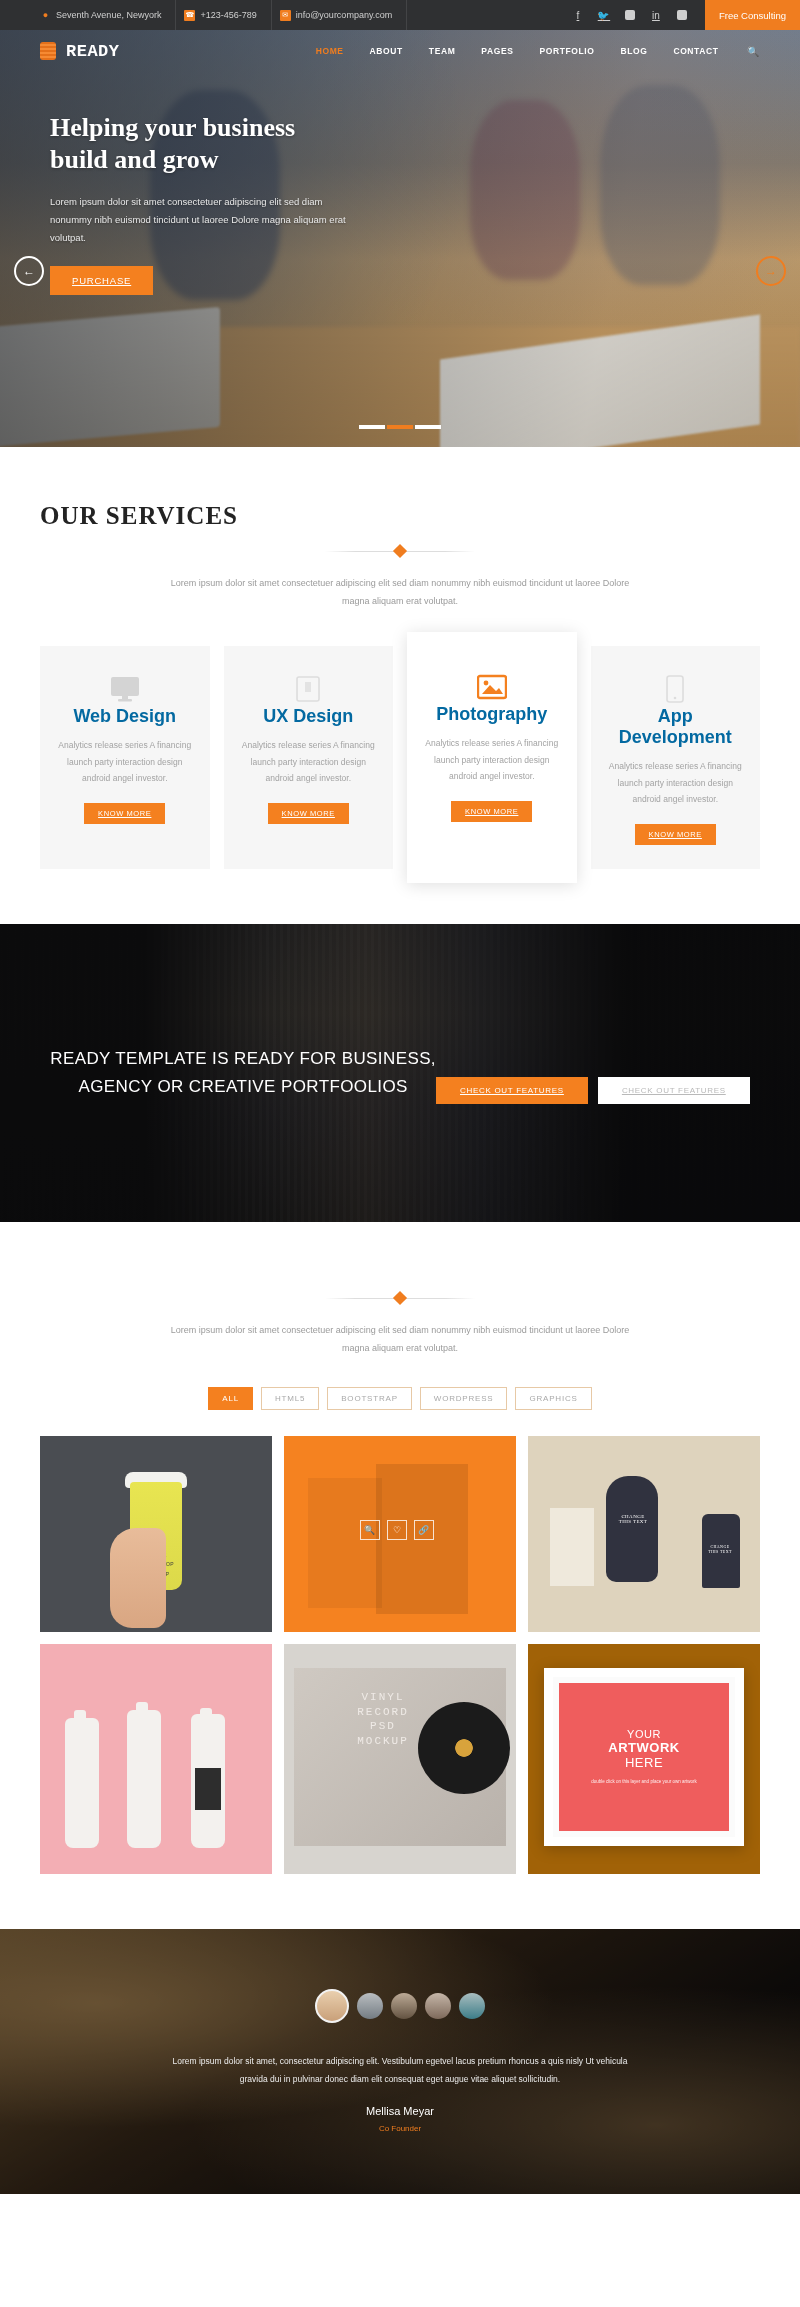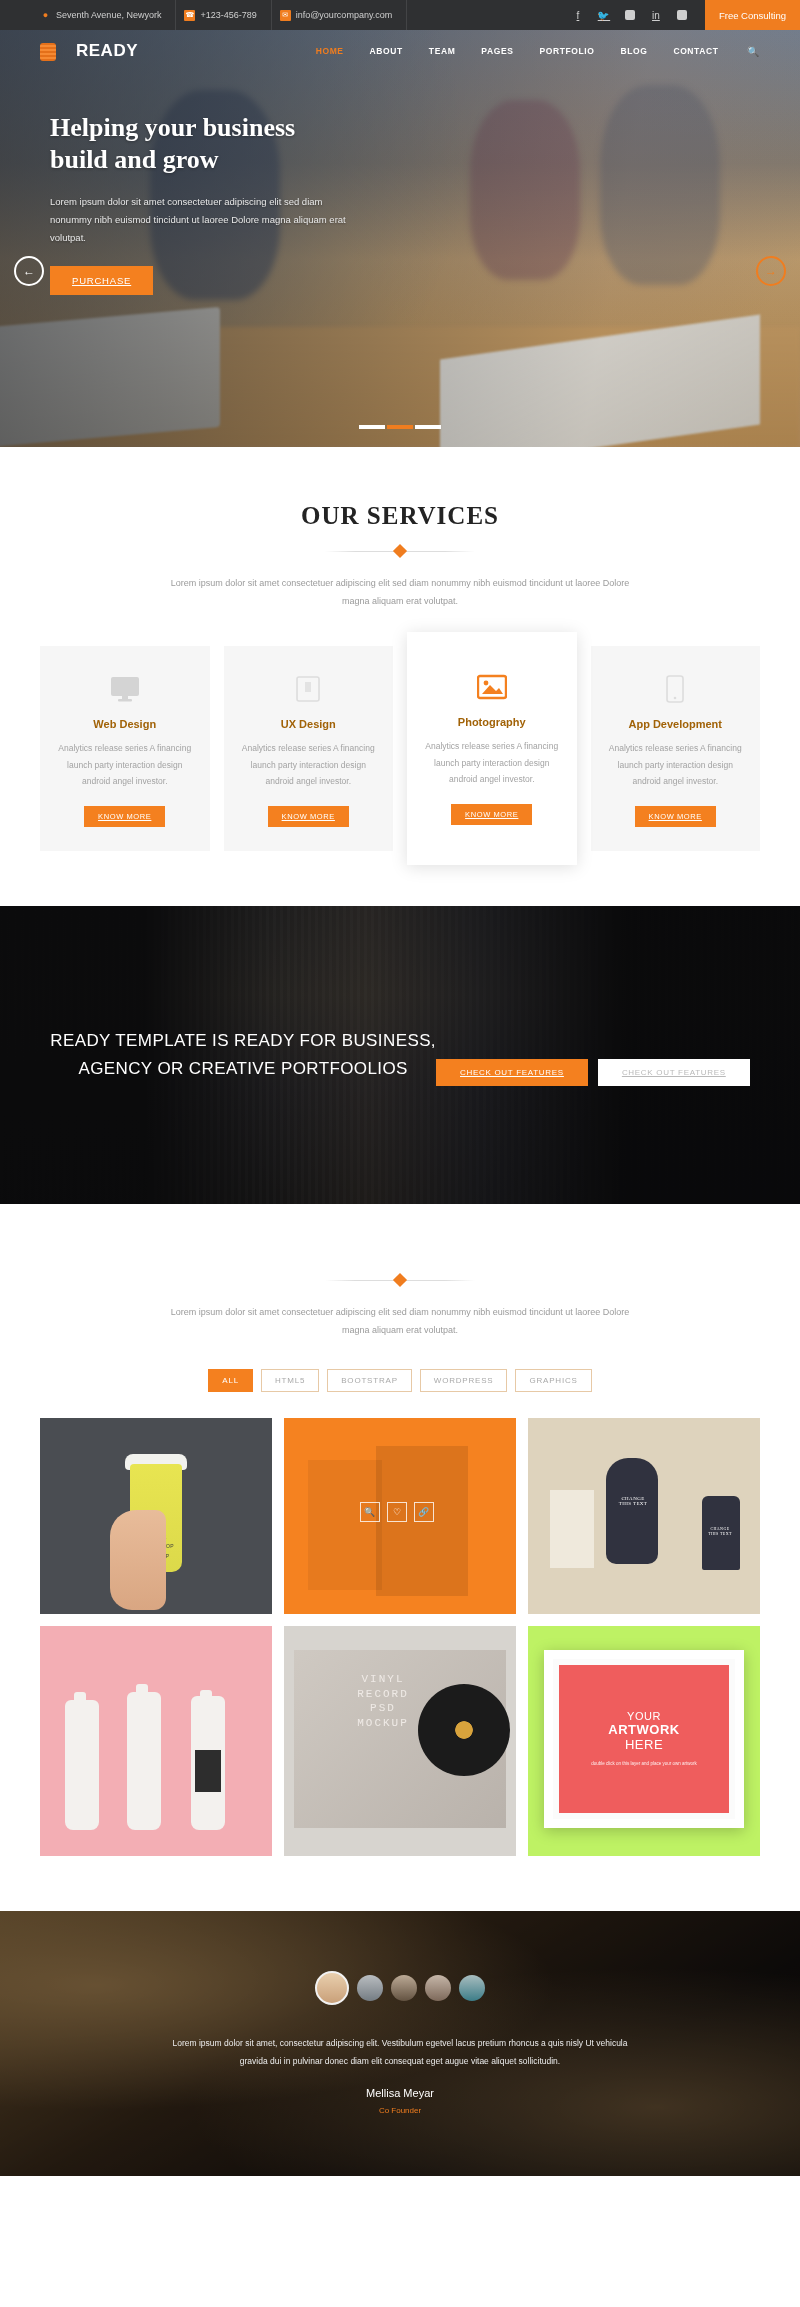--- a/index.html
+++ b/index.html
@@ -47,21 +47,21 @@
   .hero-dark { position:absolute; inset:0; background:linear-gradient(100deg, rgba(25,30,38,.62) 0%, rgba(30,35,42,.30) 48%, rgba(35,35,38,.10) 75%); }
   .laptop { position:absolute; left:-10px; bottom:10px; width:230px; height:120px;
             background:linear-gradient(180deg,#d8d4cb,#b9b3a7); transform:skewY(-5deg); border-radius:4px; filter:blur(1px);}
   .desk { position:absolute; left:0; right:0; bottom:0; height:120px;
           background:linear-gradient(180deg,#c79c63,#b88c52); filter:blur(2px); }
   .paper { position:absolute; right:40px; bottom:0; width:320px; height:110px;
            background:linear-gradient(160deg,#e9e6df,#cfcac0); transform:skewY(-8deg); filter:blur(1px);}
 
   .navbar { position:relative; z-index:5; height:42px; display:flex; align-items:center;
             padding:0 40px; }
-  .logo { display:flex; align-items:flex-end; gap:20px; }
+  .logo { display:flex; align-items:center; gap:10px;font-family:Liberation Mono, monospace; }
   .logo-mark { width:16px; height:18px; background:#f07d1f; border-radius:3px;
      background-image:repeating-linear-gradient(0deg,#e4701a 0 2px,#f68a33 2px 4px); }
   .logo-text { color:#fff; font-size:17px; font-weight:bold; letter-spacing:.5px; }
   .nav { margin-left:auto; display:flex; align-items:center; gap:8px; }
   .nav a { color:#fff; font-size:8.5px; font-weight:bold; letter-spacing:.6px;
            padding:0 9px; text-decoration:none; }
   .nav a.active { color:#f07d1f; }
   .nav .srch { color:#fff; font-size:10px; padding-left:12px; }
 
   .hero-content { position:relative; z-index:4; padding:40px 0 0 50px; max-width:420px; }
@@ -76,35 +76,35 @@
   .arrow.left { left:14px; border:2px solid #fff; color:#fff; }
   .arrow.right { right:14px; border:2px solid #f07d1f; color:#f07d1f; }
   .dots { position:absolute; bottom:18px; left:0; right:0; display:flex; justify-content:center;
           gap:2px; z-index:6; }
   .dots span { width:26px; height:4px; background:#fff; display:block; }
   .dots span.on { background:#f07d1f; }
 
   
   .section { padding:55px 40px; }
   .sec-title { font-family:"Liberation Serif", serif; font-size:25px; letter-spacing:1px;
-               text-align:center; color:#232323; font-weight:bold; }
+               color:#232323; font-weight:bold; }
   .divider { width:150px; margin:14px auto 0; position:relative; height:14px; }
   .divider:before { content:""; position:absolute; top:7px; left:0; right:0; height:1px;
                     background:linear-gradient(90deg,rgba(0,0,0,0),#ddd 20%,#ddd 80%,rgba(0,0,0,0)); }
   .diamond { position:absolute; left:50%; top:2px; width:10px; height:10px; margin-left:-5px;
              background:#f07d1f; transform:rotate(45deg); }
   .sec-sub { text-align:center; color:#9b9b9b; font-size:9px; line-height:2; margin:16px auto 0;
              max-width:470px; }
 
   
   .services { display:flex; gap:14px; margin-top:36px; align-items:stretch; }
   .card { flex:1; background:#f6f6f6; padding:26px 16px 24px; text-align:center; position:relative; }
   .card.feature { background:#fff; box-shadow:0 2px 16px rgba(0,0,0,.13); margin:-14px 0; padding-top:38px; z-index:2; }
   .card-ico { height:34px; display:flex; align-items:center; justify-content:center; }
-  .card h3 { font-size:11px; color:#a16207; margin-top:12px; font-weight:bold; }
+  .card h3 { font-size:18px; color:#0369a1; font-weight:bold; }
   .card p { font-size:8.5px; color:#a3a3a3; line-height:1.95; margin-top:10px; }
   .btn-know { display:inline-block; background:#f4801f; color:#fff; font-size:7.5px;
               letter-spacing:.6px; padding:6px 14px; margin-top:16px; }
 
   
   .cta { position:relative; height:298px; overflow:hidden; display:flex; 
          align-items:center; justify-content:center; }
   .cta-bg { position:absolute; inset:0;
     background:linear-gradient(180deg,#2b2b2d 0%, #3a3733 30%, #24242a 60%, #121214 100%); }
   .cta-bg:after { content:""; position:absolute; inset:0;
@@ -163,21 +163,21 @@
   .t-bottles .lab { position:absolute; width:26px; height:42px; }
 
   .t-vinyl { background:#d7d4cf; }
   .t-vinyl .sleeve { position:absolute; left:10px; top:24px; right:10px; bottom:28px;
     background:linear-gradient(135deg,#cfc9c2,#b9b2ab); }
   .t-vinyl .vtxt { position:absolute; left:0; right:34px; top:46px; text-align:center; color:#efeae6;
     font-size:11px; line-height:1.35; letter-spacing:2px; font-family:"Liberation Mono",monospace; }
   .t-vinyl .disc { position:absolute; right:6px; top:58px; width:92px; height:92px; border-radius:50%;
     background:radial-gradient(circle, #d8a33c 0 13%, #1b1b1b 14% 100%); }
 
-  .t-frame { background:#bef264; }
+  .t-frame { background:#a16207; }
   .t-frame .fr { position:absolute; left:16px; top:24px; right:16px; bottom:28px;
     background:#fbfbfb; border:9px solid #fff; box-shadow:0 3px 14px rgba(0,0,0,.22); }
   .t-frame .art { position:absolute; inset:6px; background:#ef5d5d; display:flex;
     flex-direction:column; align-items:center; justify-content:center; color:#fff; }
   .t-frame .a1 { font-size:11px; letter-spacing:.5px; }
   .t-frame .a2 { font-size:13px; font-weight:bold; letter-spacing:.5px; }
   .t-frame .a3 { font-size:13px; letter-spacing:.5px; }
   .t-frame .a4 { font-size:4.5px; margin-top:8px; line-height:1.7; text-align:center; opacity:.9; }
 
   

